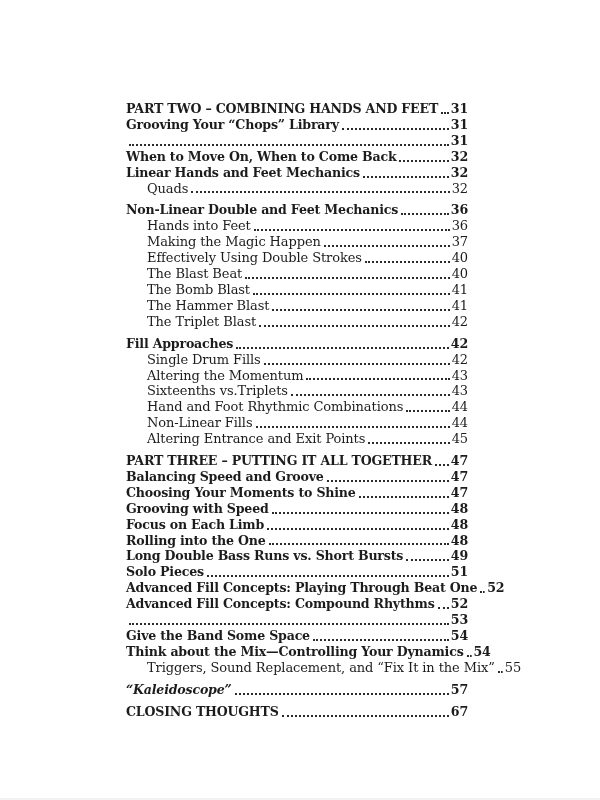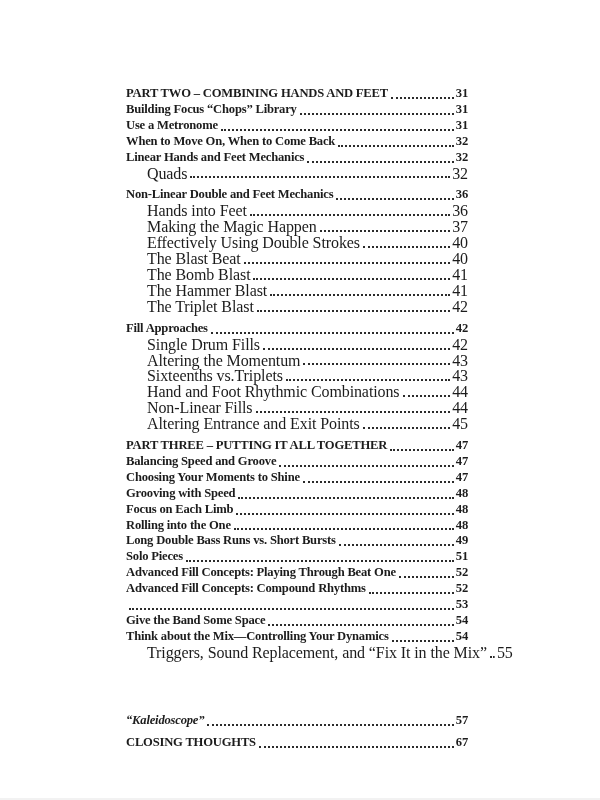--- a/index.html
+++ b/index.html
@@ -12,43 +12,41 @@
     width: 600px;
     height: 800px;
     background: #ffffff;
     overflow: hidden;
     font-family: "DejaVu Serif", "Liberation Serif", serif;
     color: #1c1c1c;
   }
   .toc {
     position: absolute;
     left: 126px;
-    top: 86px;
+    top: 101px;
     width: 342px;
-    font-family: Liberation Serif, serif;
   }
   .row {
     display: flex;
     align-items: baseline;
     line-height: 15.9px;
-    font-size: 16px;
+    font-size: 13px;
     letter-spacing: -0.1px;
     white-space: nowrap;
   }
   .row.bold {
     font-weight: bold;
     font-size: 12.6px;
     letter-spacing: -0.2px;
   }
   .row.sub {
     padding-left: 21px;
   }
   .row.italic .title {
     font-style: italic;
-    margin-top: 46px;
   }
   .row.gap {
     margin-top: 6px;
   }
   .title {
     flex: 0 0 auto;
   }
   .leader {
     flex: 1 1 auto;
     position: relative;
@@ -80,26 +78,25 @@
 <body>
 
 <div class="page">
   <div class="toc" id="toc-list">
       <div class="row main bold">
     <span class="title">PART TWO – COMBINING HANDS AND FEET</span>
     <span class="leader"></span>
     <span class="page-num">31</span>
   </div>
       <div class="row main bold">
-    <span class="title">Building Focus “Chops” Library</span>
+    <span class="title">Grooving Your “Chops” Library</span>
     <span class="leader"></span>
     <span class="page-num">31</span>
   </div>
       <div class="row main bold">
-    <span class="title">Use a Metronome</span>
     <span class="leader"></span>
     <span class="page-num">31</span>
   </div>
       <div class="row main bold">
     <span class="title">When to Move On, When to Come Back</span>
     <span class="leader"></span>
     <span class="page-num">32</span>
   </div>
       <div class="row main bold">
     <span class="title">Linear Hands and Feet Mechanics</span>

